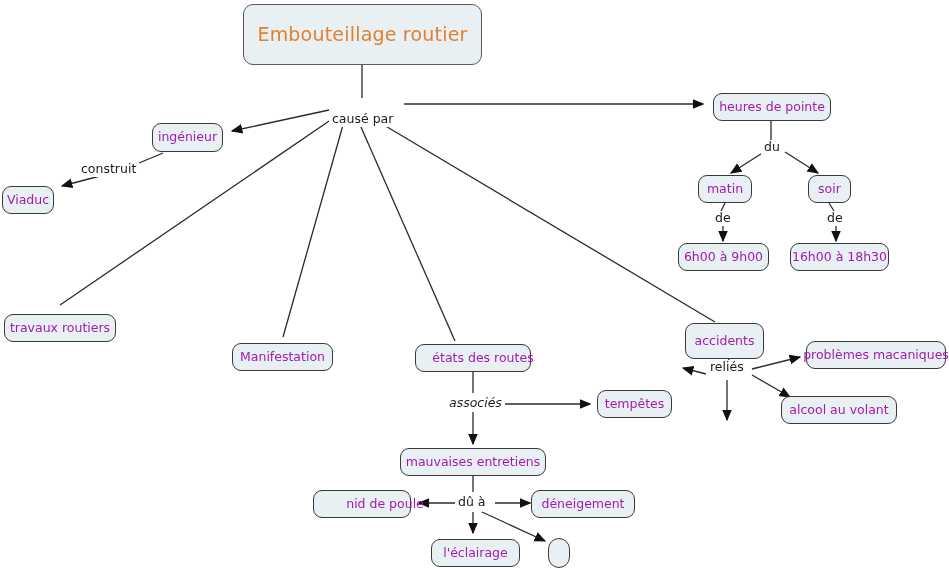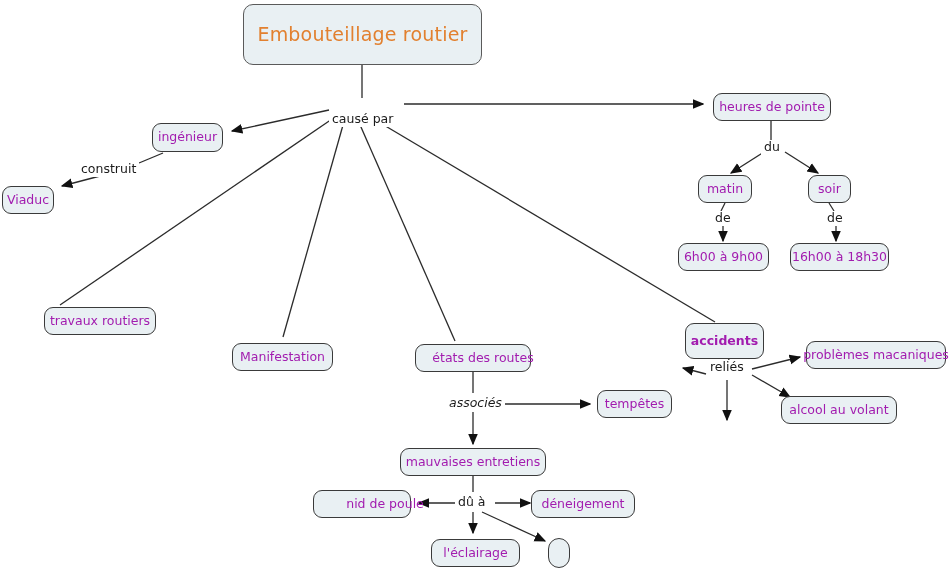--- a/index.html
+++ b/index.html
@@ -112,21 +112,21 @@
       <line x1="727" y1="380" x2="727" y2="420" marker-end="url(#arrow)"></line>
     </g>
   </svg>
 
   <div class="node title" style="left:243px; top:4px; width:239px; height:61px;">Embouteillage routier</div>
 
   <div class="node" style="left:152px; top:123px; width:71px; height:29px;">ingénieur</div>
 
   <div class="node" style="left:2px; top:186px; width:52px; height:28px;">Viaduc</div>
 
-  <div class="node" style="left:4px; top:307px; width:112px; height:28px;margin-left:40px;">travaux routiers</div>
+  <div class="node" style="left:4px; top:314px; width:112px; height:28px;">travaux routiers</div>
 
   <div class="node" style="left:232px; top:343px; width:101px; height:28px;">Manifestation</div>
 
   <div class="node" style="left:415px; top:344px; width:116px; height:28px;padding-left:20px;">états des routes</div>
 
   <div class="node" style="left:597px; top:390px; width:75px; height:28px;">tempêtes</div>
 
   <div class="node" style="left:400px; top:448px; width:146px; height:28px;">mauvaises entretiens</div>
 
   <div class="node" style="left:313px; top:490px; width:98px; height:28px;padding-left:46px;">nid de poule</div>
@@ -140,21 +140,21 @@
   <div class="node" style="left:713px; top:93px; width:118px; height:28px;">heures de pointe</div>
 
   <div class="node" style="left:698px; top:175px; width:54px; height:28px;">matin</div>
 
   <div class="node" style="left:808px; top:175px; width:43px; height:28px;">soir</div>
 
   <div class="node" style="left:678px; top:243px; width:91px; height:28px;">6h00 à 9h00</div>
 
   <div class="node" style="left:790px; top:243px; width:99px; height:28px;">16h00 à 18h30</div>
 
-  <div class="node" style="left:685px; top:323px; width:79px; height:36px;font-weight:bold;">accidents</div>
+  <div class="node" style="left:685px; top:323px; width:79px; height:36px;">accidents</div>
 
   <div class="node" style="left:806px; top:341px; width:140px; height:28px;">problèmes macaniques</div>
 
   <div class="node" style="left:781px; top:396px; width:116px; height:28px;">alcool au volant</div>
 
 
   <div class="link-label" style="left:329px; top:98px;margin-top:14px;">causé par</div>
 
   <div class="link-label" style="left:78px; top:162px;">construit</div>
 

